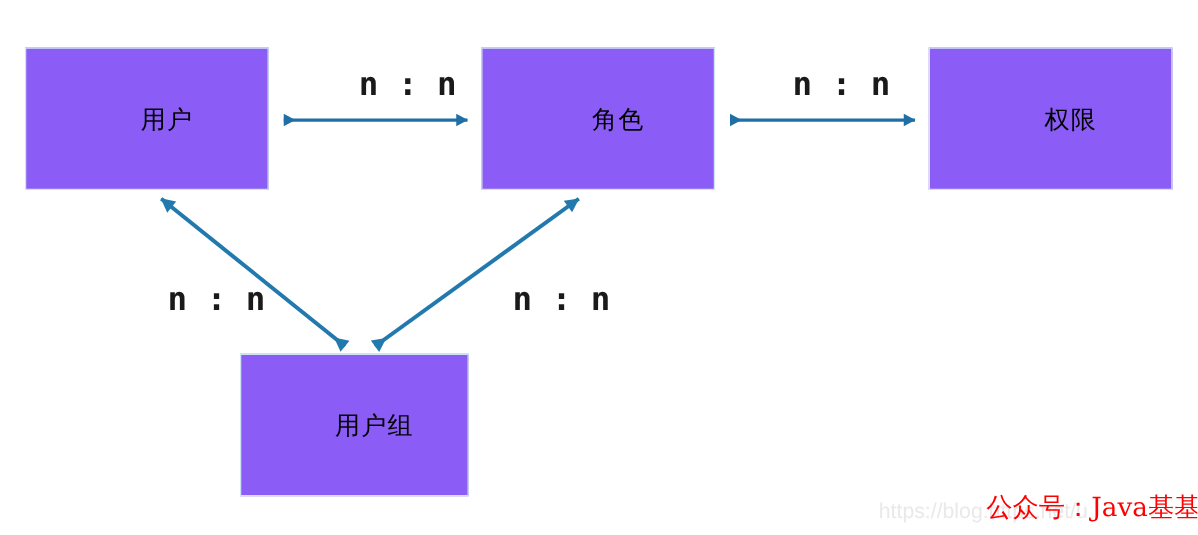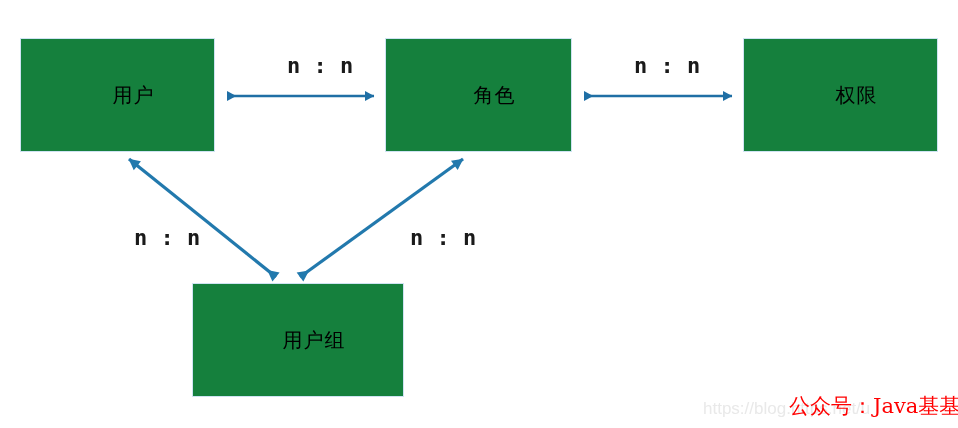--- a/index.html
+++ b/index.html
@@ -20,41 +20,41 @@
   #edge-layer {
     position: absolute;
     left: 0;
     top: 0;
     width: 958px;
     height: 428px;
     pointer-events: none;
   }
   .node {
     position: absolute;
-    background: #15803d;
+    background: #8b5cf6;
     border: 1px solid #cfe3f3;
     box-sizing: border-box;
     display: flex;
     align-items: center;
     justify-content: center;
     padding-left: 32px;
   }
   .node-label {
     color: #000000;
     font-family: "DejaVu Sans", "Liberation Sans", sans-serif;
     font-size: 20px;
     line-height: 1;
     letter-spacing: 1px;
     white-space: nowrap;
   }
   .edge-label {
     position: absolute;
     color: #1a1a1a;
     font-family: "DejaVu Sans Mono", "Liberation Mono", monospace;
-    font-size: 22px;
+    font-size: 26px;
     font-weight: bold;
     line-height: 1;
     white-space: nowrap;
     letter-spacing: 0px;
   }
   .wm {
     position: absolute;
     white-space: nowrap;
     line-height: 1;
   }
@@ -107,21 +107,21 @@
   </div>
 
   <div class="node" style="left:385px; top:38px; width:187px; height:114px;justify-content:center;">
     <span class="node-label">角色</span>
   </div>
 
   <div class="node" style="left:743px; top:38px; width:195px; height:114px;text-align:center;">
     <span class="node-label">权限</span>
   </div>
 
-  <div class="node" style="left:192px; top:283px; width:212px; height:114px;">
+  <div class="node" style="left:192px; top:283px; width:183px; height:114px;">
     <span class="node-label">用户组</span>
   </div>
 
   <span class="edge-label" style="left:287px; top:55px;">n : n</span>
 
   <span class="edge-label" style="left:634px; top:55px;">n : n</span>
 
   <span class="edge-label" style="left:134px; top:227px;">n : n</span>
 
   <span class="edge-label" style="left:410px; top:227px;">n : n</span>

